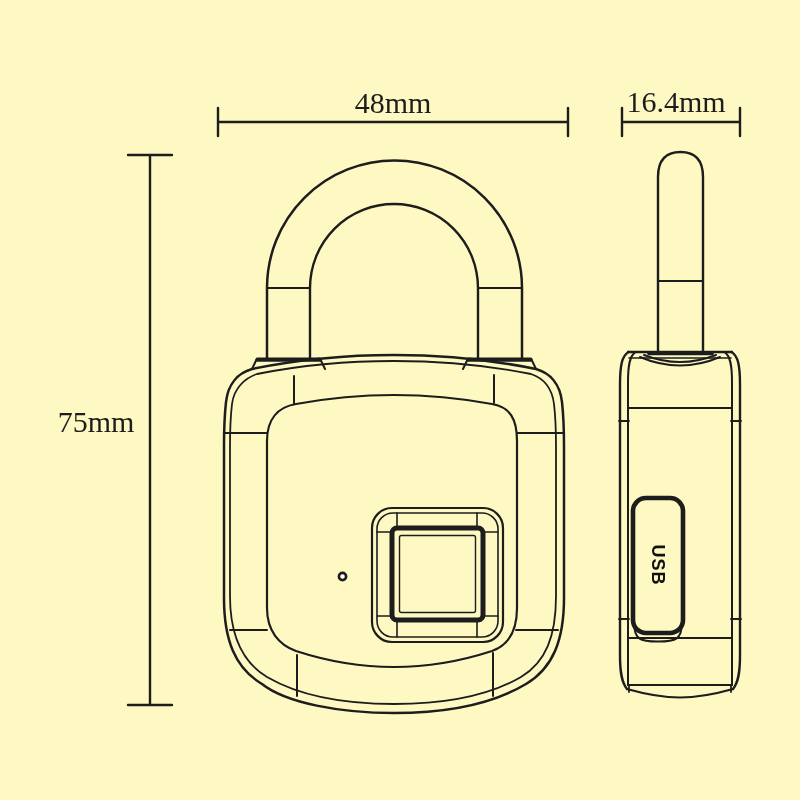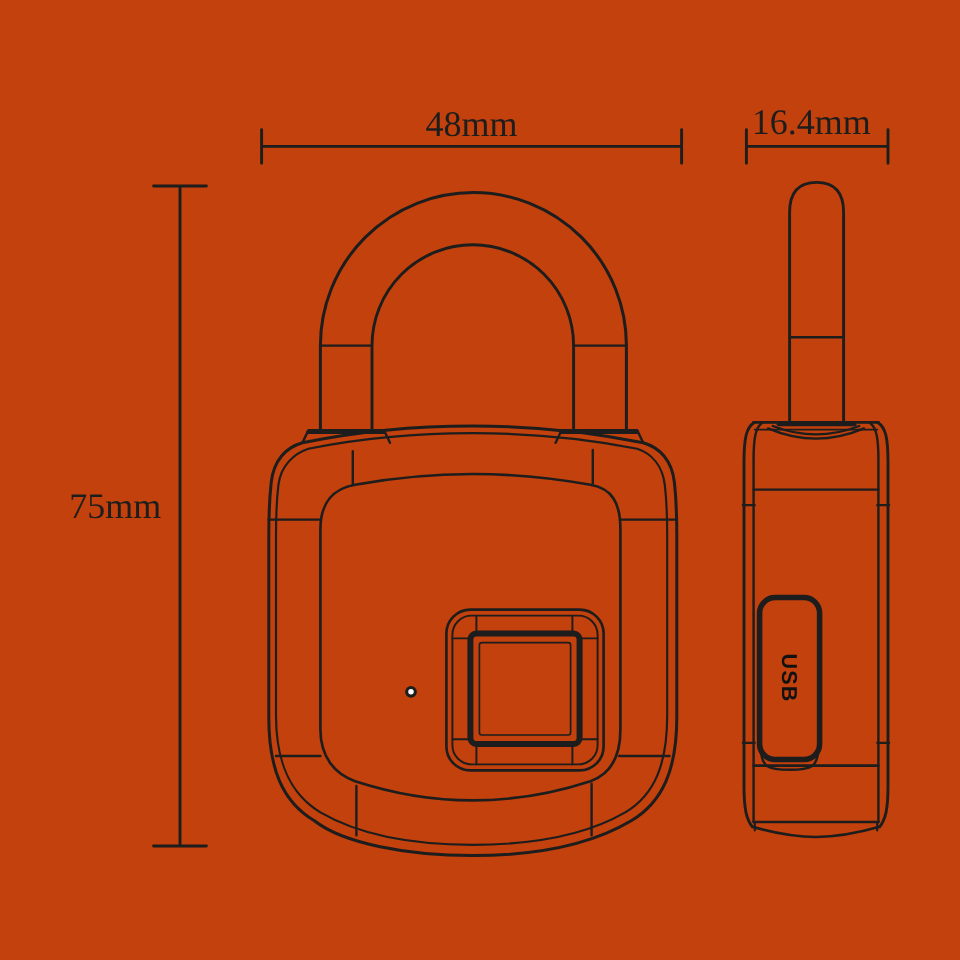--- a/index.html
+++ b/index.html
@@ -8,21 +8,21 @@
     background: #ffffff;
     width: 800px;
     height: 800px;
     overflow: hidden;
     font-family: "Liberation Serif", "DejaVu Serif", serif;
   }
   .stage {
     position: relative;
     width: 800px;
     height: 800px;
-    background: #c2410c;
+    background: #fef9c3;
   }
   svg { display: block; }
   .dim-text {
     font-family: "Liberation Serif", "DejaVu Serif", serif;
     font-size: 30px;
     fill: #1d1d1d;
   }
   .usb-text {
     font-family: "Liberation Sans", "DejaVu Sans", sans-serif;
     font-size: 18px;

